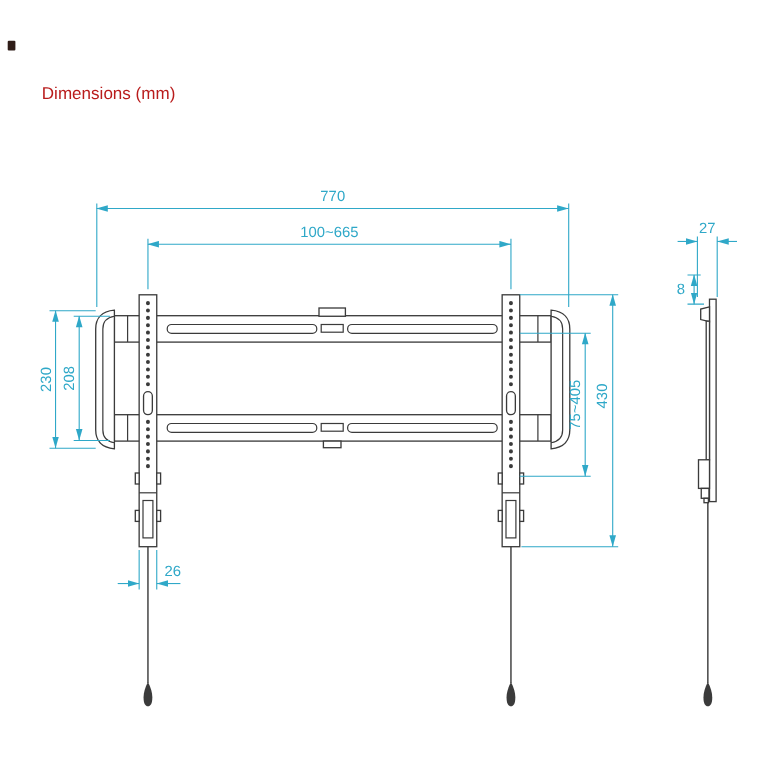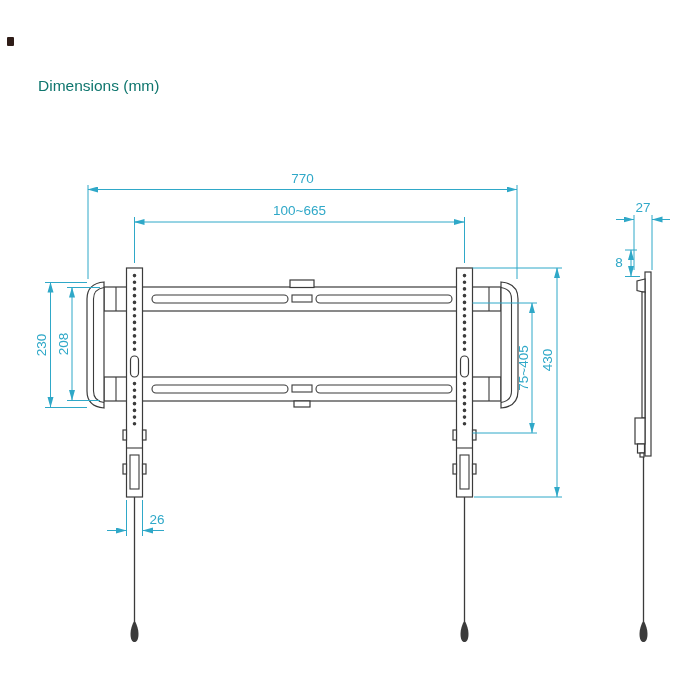--- a/index.html
+++ b/index.html
@@ -1,19 +1,19 @@
 <!DOCTYPE html>
 <html><head>
 <meta charset="utf-8">
 <style>
   html,body{margin:0;padding:0;background:#fff;}
   body{width:700px;height:700px;font-family:"Liberation Sans",sans-serif;}
   .canvas{position:relative;width:700px;height:700px;background:#fff;overflow:hidden;}
   .speck{position:absolute;left:7px;top:37px;width:7px;height:9px;background:#2f1d18;border-radius:1px;}
-  .title{position:absolute;left:38px;top:77px;font-size:15.5px;color:#0f766e;}
+  .title{position:absolute;left:38px;top:77px;font-size:15.5px;color:#b91c1c;}
   svg{position:absolute;left:0;top:0;}
   .dl{stroke:#2fa8c8;stroke-width:1;fill:none;}
   .dt{fill:#2fa8c8;font-size:13.5px;font-family:"Liberation Sans",sans-serif;}
   .pl{stroke:#3b3b3b;stroke-width:1.2;fill:#fff;}
   .pln{stroke:#3b3b3b;stroke-width:1.1;fill:none;}
   .pf{fill:#3b3b3b;stroke:none;}
   .dots{stroke:#3b3b3b;stroke-width:3.6;stroke-linecap:round;stroke-dasharray:0.1 6.6;fill:none;}
   .cord{stroke:#3b3b3b;stroke-width:1.3;fill:none;}
 </style>
 </head>

